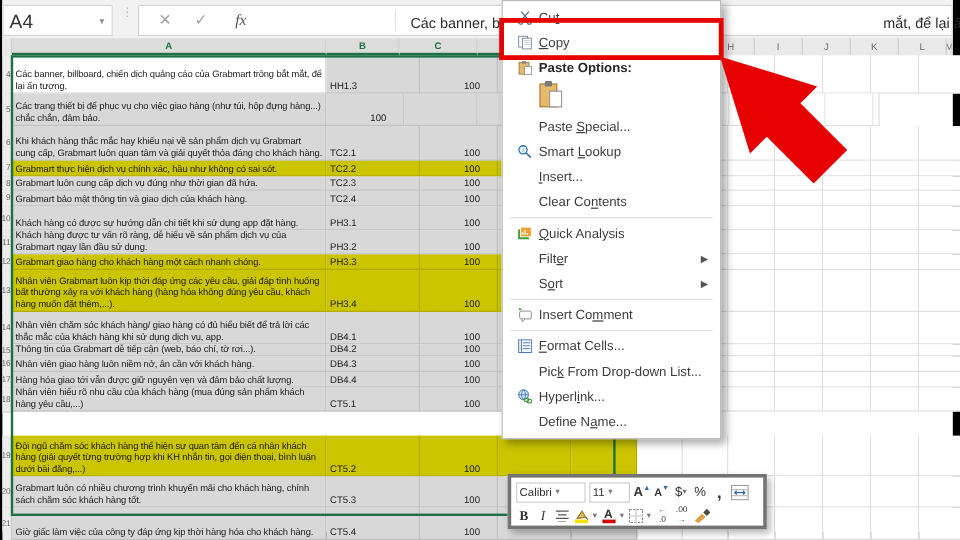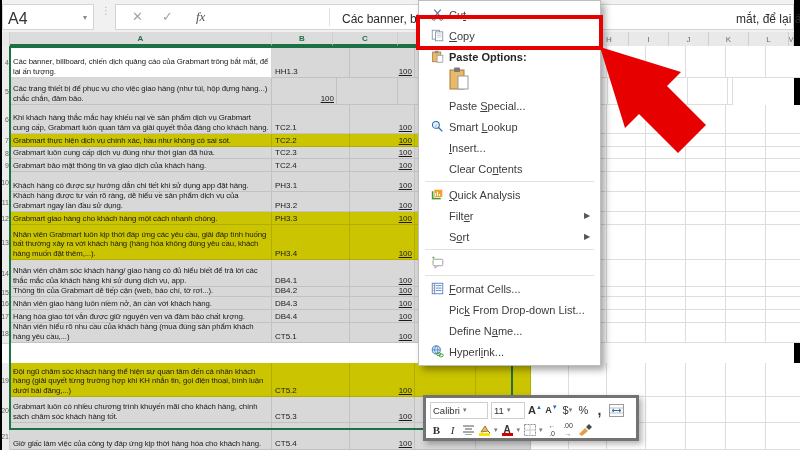--- a/index.html
+++ b/index.html
@@ -30,21 +30,21 @@
 
   
   .grid{position:absolute;left:0;top:46px;width:100%;}
   .row{display:flex;width:100%;}
   .cell{flex:0 0 auto;box-sizing:border-box;border-right:1px solid #d6d6d6;border-bottom:1px solid #d6d6d6;
         overflow:hidden;display:flex;align-items:flex-end;}
   .rn{flex:0 0 7px;background:#ececec;border-right:1px solid #c9c9c9;border-bottom:1px solid #d6d6d6;
       font-size:7px;color:#666;overflow:hidden;display:flex;align-items:center;justify-content:flex-end;}
   .cA{width:262px;font-size:7.8px;line-height:9.5px;letter-spacing:-0.1px;color:#1a1a1a;padding:0 2px 1px 3px;}
   .cB{width:78px;font-size:8px;color:#1a1a1a;padding:0 0 1px 3px;}
-  .cC{width:65px;font-size:8px;color:#1a1a1a;justify-content:flex-end;padding:0 2px 1px 0;text-decoration:underline;}
+  .cC{width:65px;font-size:8px;color:#1a1a1a;justify-content:flex-end;padding:0 14px 1px 0;}
   .cD{width:61px;font-size:8px;color:#1a1a1a;justify-content:flex-end;padding:0 6px 1px 0;}
   .cE{width:55px;font-size:8px;color:#1a1a1a;justify-content:flex-end;padding:0 8px 1px 0;}
   .cX{border-color:#dedede;}
   .graybg{background:#d8d8d8;border-right-color:#c2c2c2;border-bottom-color:#c2c2c2;}
   .yellowbg{background:#cbc400;border-right-color:#b3ad00;border-bottom-color:#b3ad00;}
   .whitebg{background:#fff;}
 
   .selborder{position:absolute;left:7px;top:46px;width:504px;height:384px;border:2px solid #1e7145;
              box-sizing:border-box;pointer-events:none;z-index:4;}
 
@@ -527,51 +527,52 @@
         </div>
         <div class="msep"></div>
         <div class="mi">
           <span class="ic">
             <svg width="13" height="13" viewBox="0 0 16 16">
               <rect x="2.5" y="4" width="12" height="8" rx="1.5" fill="#fff" stroke="#8a8a8a"></rect>
               <path d="M5 12 L5 15 L8 12" fill="#fff" stroke="#8a8a8a"></path>
               <path d="M2.5 2 l1 0 m-0.5 -1 l0 2 m-1.2 -1.7 l2.4 1.4 m0 -1.4 l-2.4 1.4" stroke="#3f9c35" stroke-width="0.9"></path>
             </svg>
           </span>
+          <span class="lab">Insert Co<u>m</u>ment</span>
         </div>
         <div class="msep"></div>
         <div class="mi">
           <span class="ic">
             <svg width="13" height="13" viewBox="0 0 16 16">
               <rect x="1.5" y="1.5" width="13" height="13" fill="#fff" stroke="#4472c4"></rect>
               <path d="M4.5 1.5 v13" stroke="#4472c4"></path>
               <path d="M6 4.5h7M6 7.5h7M6 10.5h7" stroke="#4472c4"></path>
               <path d="M2.3 4.5h1.4M2.3 7.5h1.4M2.3 10.5h1.4" stroke="#f0a22e" stroke-width="1.2"></path>
             </svg>
           </span>
           <span class="lab"><u>F</u>ormat Cells...</span>
         </div>
         <div class="mi">
           <span class="ic"></span>
           <span class="lab">Pic<u>k</u> From Drop-down List...</span>
         </div>
         <div class="mi">
-          <span class="ic"></span>
-          <span class="lab">Define N<u>a</u>me...</span>
-        </div>
-        <div class="mi">
           <span class="ic">
             <svg width="13" height="13" viewBox="0 0 16 16">
               <circle cx="6.5" cy="6" r="5" fill="#d8e8f8" stroke="#2b6cb0"></circle>
               <path d="M1.5 6 h10 M6.5 1 a7 7 0 0 1 0 10 M6.5 1 a7 7 0 0 0 0 10" fill="none" stroke="#2b6cb0" stroke-width="0.8"></path>
               <rect x="7" y="9.5" width="5" height="3.5" rx="1.7" fill="none" stroke="#3f9c35" stroke-width="1.2"></rect>
               <rect x="10" y="11" width="5" height="3.5" rx="1.7" fill="none" stroke="#3f9c35" stroke-width="1.2"></rect>
             </svg>
           </span>
           <span class="lab">Hyperl<u>i</u>nk...</span>
+        </div>
+        <div class="mi">
+          <span class="ic"></span>
+          <span class="lab">Define N<u>a</u>me...</span>
         </div>
       </div>
 
     <div class="mtb">
       <div class="mtbrow">
         <span class="fontbox" style="width:52px">
           <span>Calibri</span>
           <span class="car">▾</span>
         </span>
         <span class="fontbox" style="width:28px">

